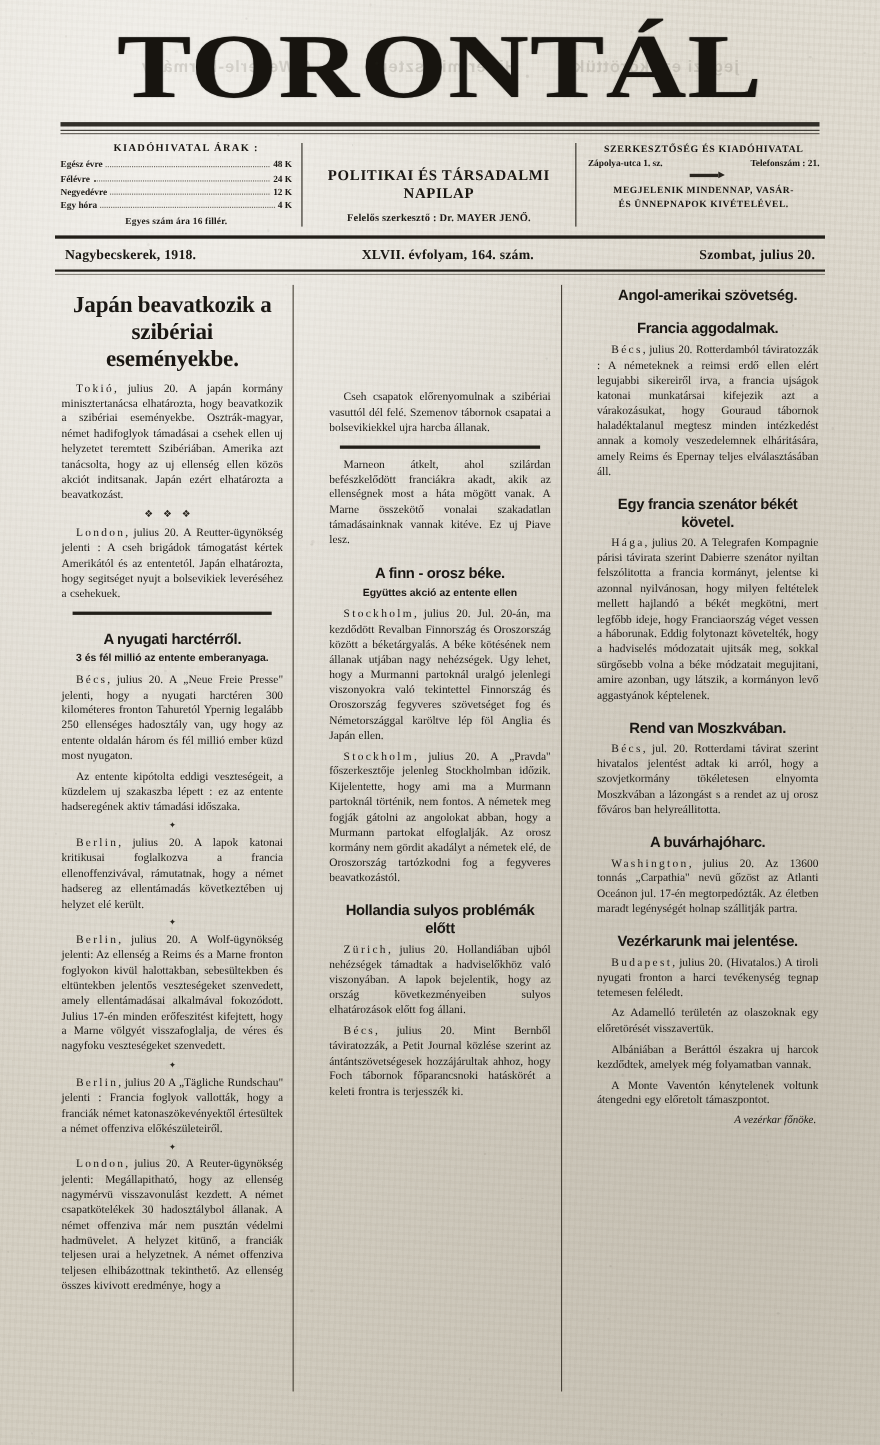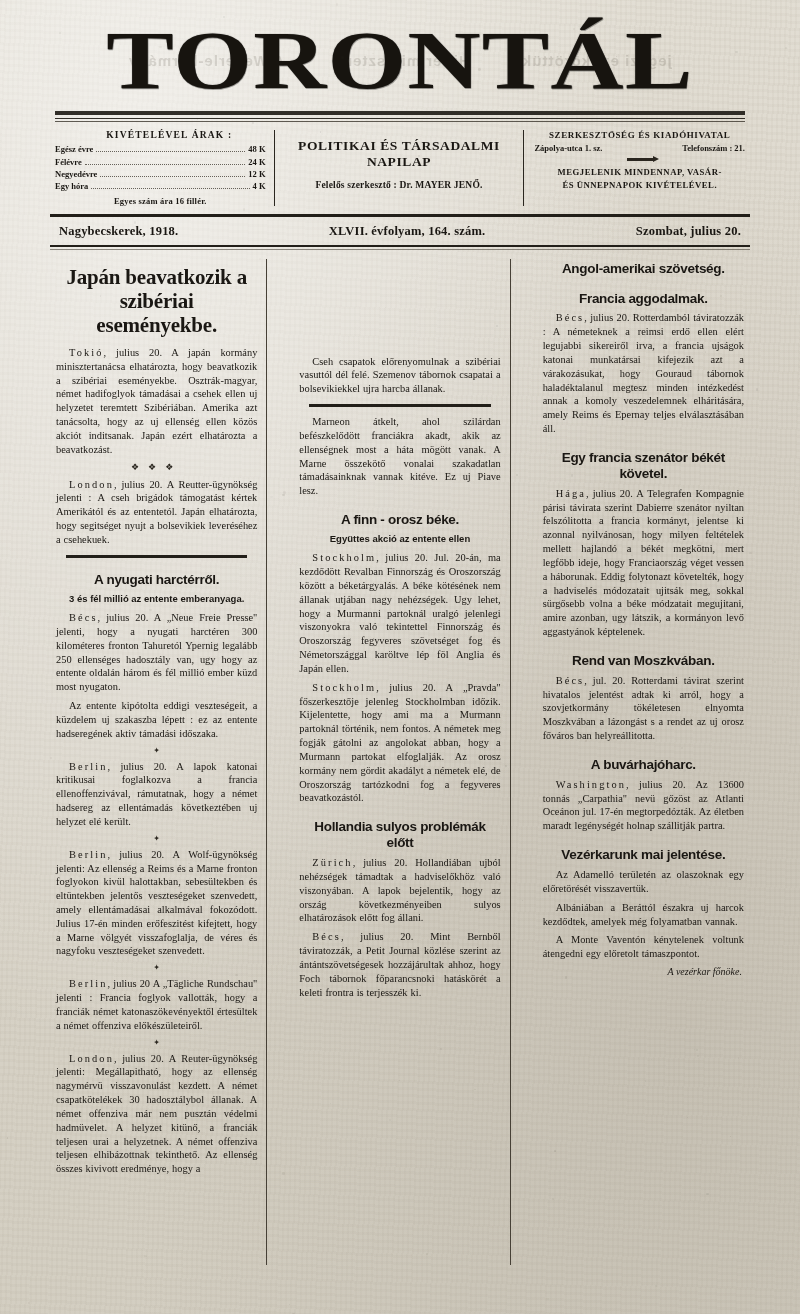--- a/index.html
+++ b/index.html
@@ -65,21 +65,21 @@
   .hb-mid{width:36%;text-align:center;border-left:1.4px solid #2a261f;border-right:1.4px solid #2a261f;padding:2px 6px;}
   .hb-right{width:32%;padding-left:10px;text-align:center;}
 
   .sub-title{font-size:9.5px;letter-spacing:1.2px;font-weight:700;text-align:center;margin:0 0 3px 18px;}
   .price-row{display:flex;align-items:baseline;font-size:8.5px;line-height:1.45;}
   .price-name{white-space:nowrap;font-weight:600;}
   .price-dots{flex:1;border-bottom:1.5px dotted #3a352c;margin:0 3px 3px 3px;opacity:.75;}
   .price-val{font-weight:700;white-space:nowrap;}
   .price-single{text-align:center;font-weight:700;font-size:8.5px;margin-top:3px;letter-spacing:.2px;}
 
-  .pol-title{font-size:13.5px;font-weight:700;letter-spacing:.6px;margin-top:6px;}
+  .pol-title{font-size:13.5px;font-weight:700;letter-spacing:.6px;margin-top:20px;}
   .editor{font-size:9.5px;font-weight:700;margin-top:10px;letter-spacing:.2px;}
 
   .office{font-size:9px;font-weight:700;letter-spacing:.6px;}
   .office-sub{font-size:8.5px;font-weight:700;margin-top:3px;display:flex;justify-content:space-between;}
   .dash{width:26px;height:3px;background:#2a261f;margin:5px auto 5px auto;position:relative;}
   .dash:after{content:"";position:absolute;right:-6px;top:-2px;border-left:6px solid #2a261f;border-top:3.5px solid transparent;border-bottom:3.5px solid transparent;}
   .appear{font-size:8.7px;font-weight:700;letter-spacing:.5px;line-height:1.5;}
 
   
   .issue-rule-top{margin:4px 50px 0 50px;border-top:3px solid #221f19;}
@@ -161,21 +161,21 @@
 
   <div class="masthead">
     <div class="masthead-title">TORONTÁL</div>
   </div>
   <div class="rule-thick"></div>
   <div class="rule-thin"></div>
 
   <div class="headbar">
 
     <div class="hb-col hb-left">
-      <div class="sub-title">KIVÉTELÉVEL ÁRAK :</div>
+      <div class="sub-title">KIADÓHIVATAL ÁRAK :</div>
       <div class="price-row">
         <span class="price-name">Egész évre</span>
         <span class="price-dots"></span>
         <span class="price-val">48 K</span>
       </div>
       <div class="price-row">
         <span class="price-name">Félévre</span>
         <span class="price-dots"></span>
         <span class="price-val">24 K</span>
       </div>
@@ -267,20 +267,21 @@
       <h2 class="sec">Egy francia szenátor békét követel.</h2>
       <p class="body"><span class="sp">Hága</span>, julius 20. A Telegrafen Kompagnie párisi távirata szerint Dabierre szenátor nyiltan felszólitotta a francia kormányt, jelentse ki azonnal nyilvánosan, hogy milyen feltételek mellett hajlandó a békét megkötni, mert legfőbb ideje, hogy Franciaország véget vessen a háborunak. Eddig folytonazt követelték, hogy a hadviselés módozatait ujitsák meg, sokkal sürgősebb volna a béke módzatait megujitani, amire azonban, ugy látszik, a kormányon levő aggastyánok képtelenek.</p>
 
       <h2 class="sec">Rend van Moszkvában.</h2>
       <p class="body"><span class="sp">Bécs</span>, jul. 20. Rotterdami távirat szerint hivatalos jelentést adtak ki arról, hogy a szovjetkormány tökéletesen elnyomta Moszkvában a lázongást s a rendet az uj orosz főváros ban helyreállitotta.</p>
 
       <h2 class="sec">A buvárhajóharc.</h2>
       <p class="body"><span class="sp">Washington</span>, julius 20. Az 13600 tonnás „Carpathia" nevü gőzöst az Atlanti Oceánon jul. 17-én megtorpedózták. Az életben maradt legénységét holnap szállitják partra.</p>
 
       <h2 class="sec">Vezérkarunk mai jelentése.</h2>
+      <p class="body"><span class="sp">Budapest</span>, julius 20. (Hivatalos.) A tiroli nyugati fronton a harci tevékenység tegnap tetemesen feléledt.</p>
       <p class="body">Az Adamelló területén az olaszoknak egy előretörését visszavertük.</p>
       <p class="body">Albániában a Beráttól északra uj harcok kezdődtek, amelyek még folyamatban vannak.</p>
       <p class="body">A Monte Vaventón kénytelenek voltunk átengedni egy előretolt támaszpontot.</p>
       <div class="sig">A vezérkar főnöke.</div>
     </div>
 
   </div>
 <div class="speck" style="width: 0.935831px; height: 0.935831px; left: 612.479px; top: 769.739px; opacity: 0.2;"></div>
     <div class="speck" style="width: 1.9063px; height: 1.9063px; left: 773.65px; top: 660.912px; opacity: 0.25;"></div>
     <div class="speck" style="width: 2.79204px; height: 2.79204px; left: 282.349px; top: 1171.93px; opacity: 0.32;"></div>

